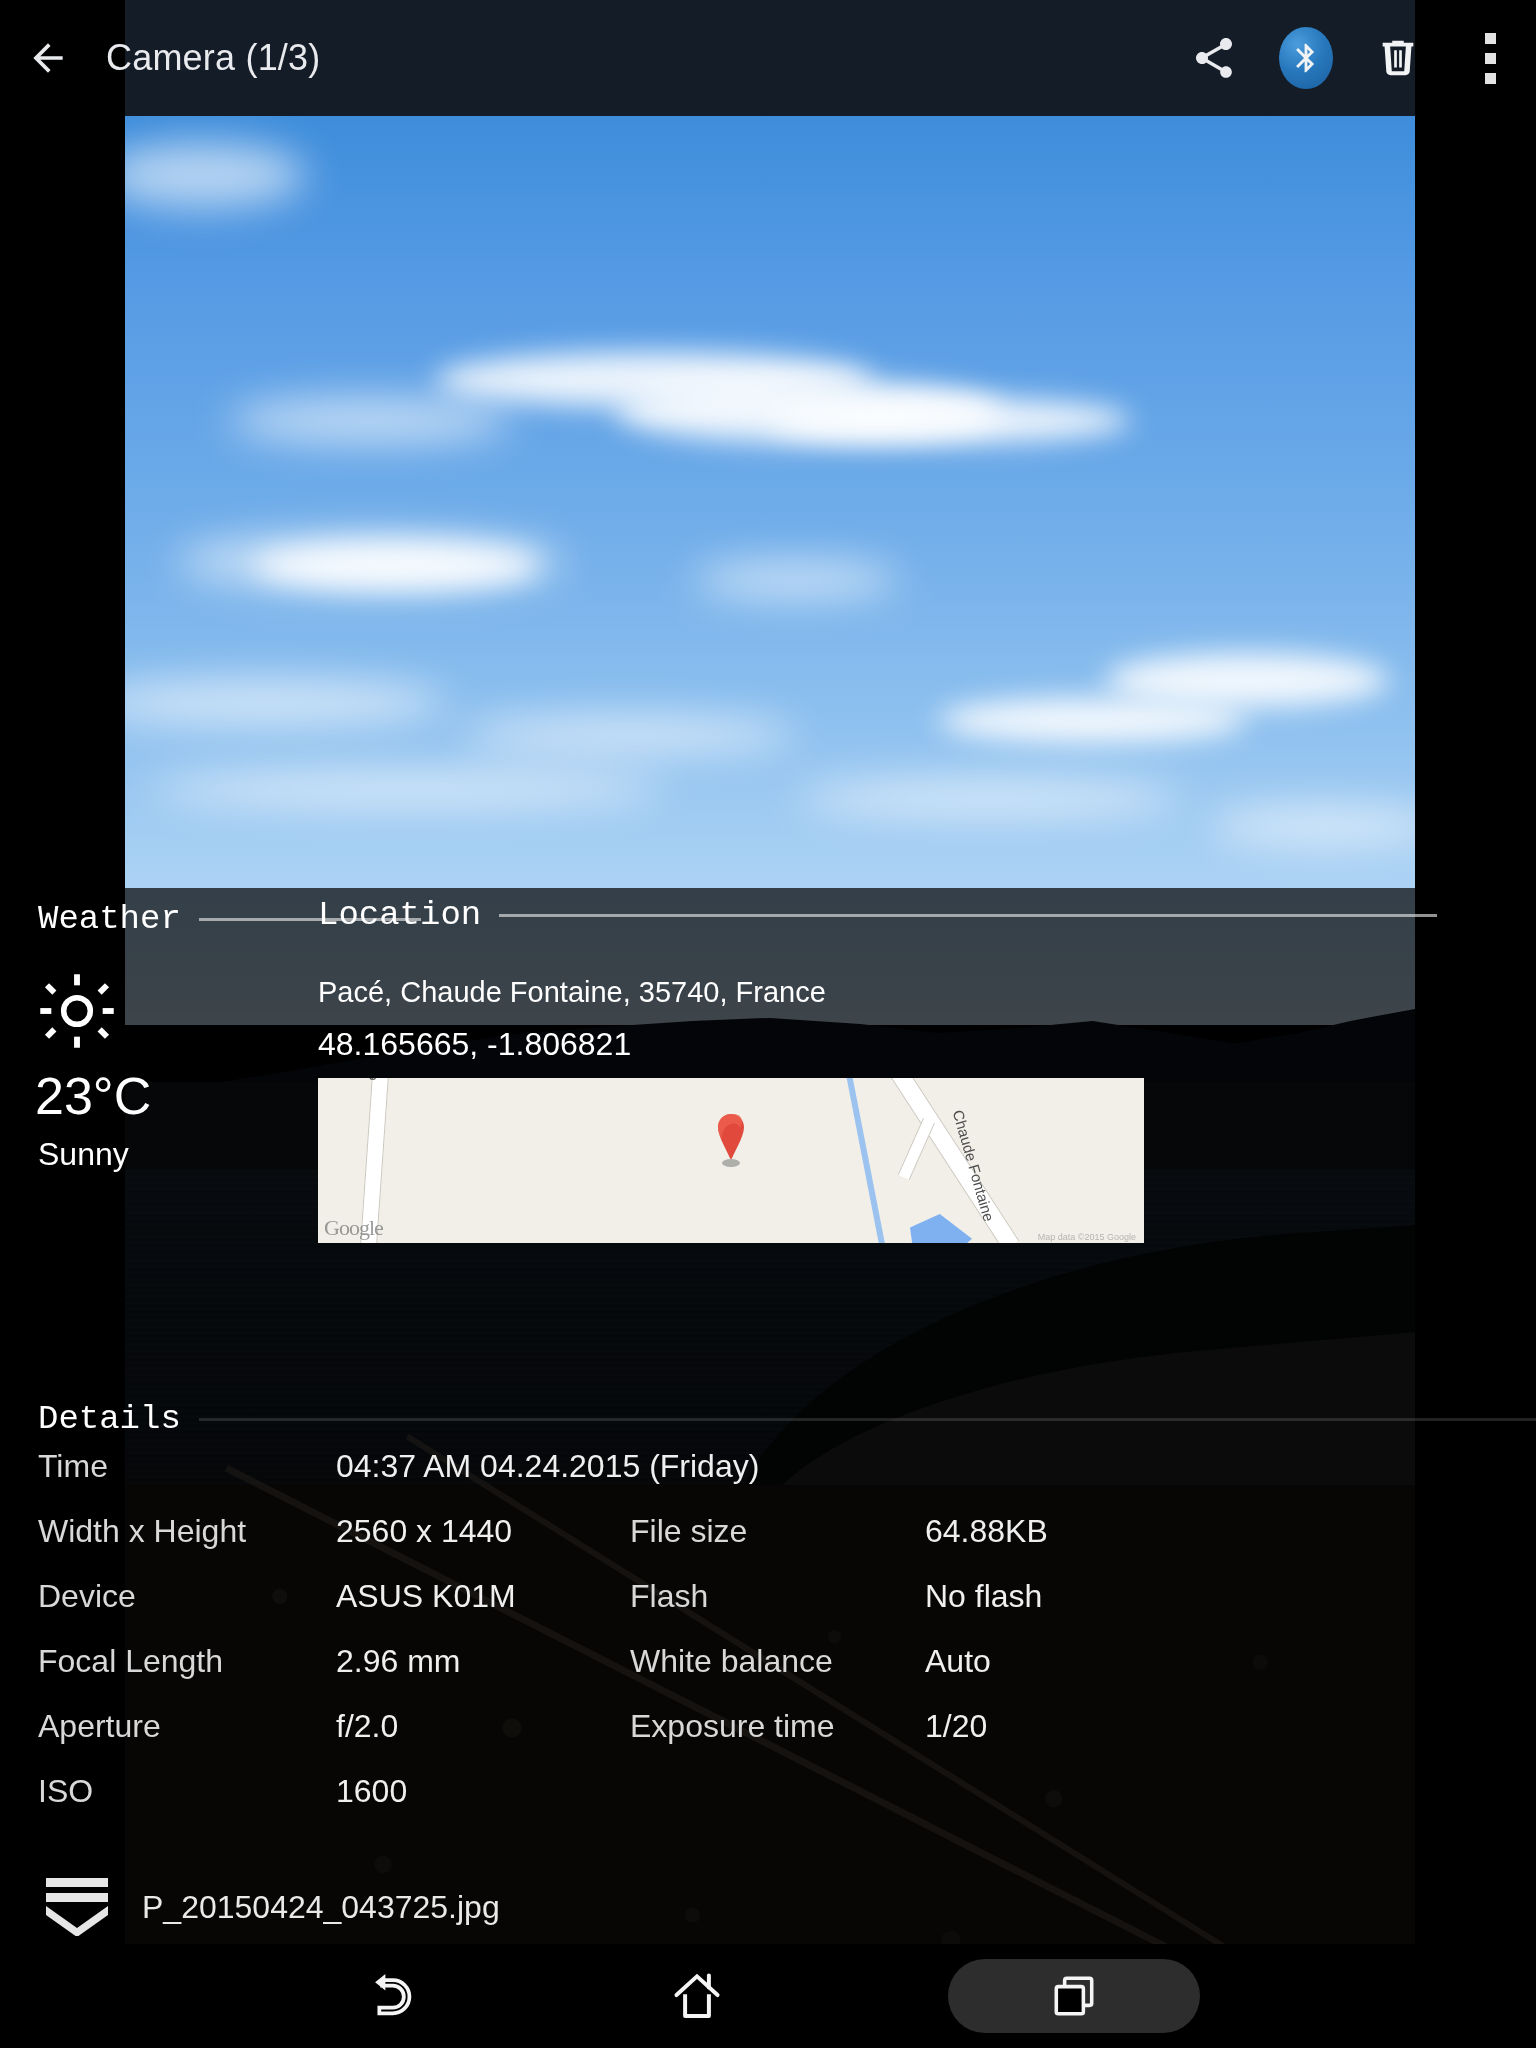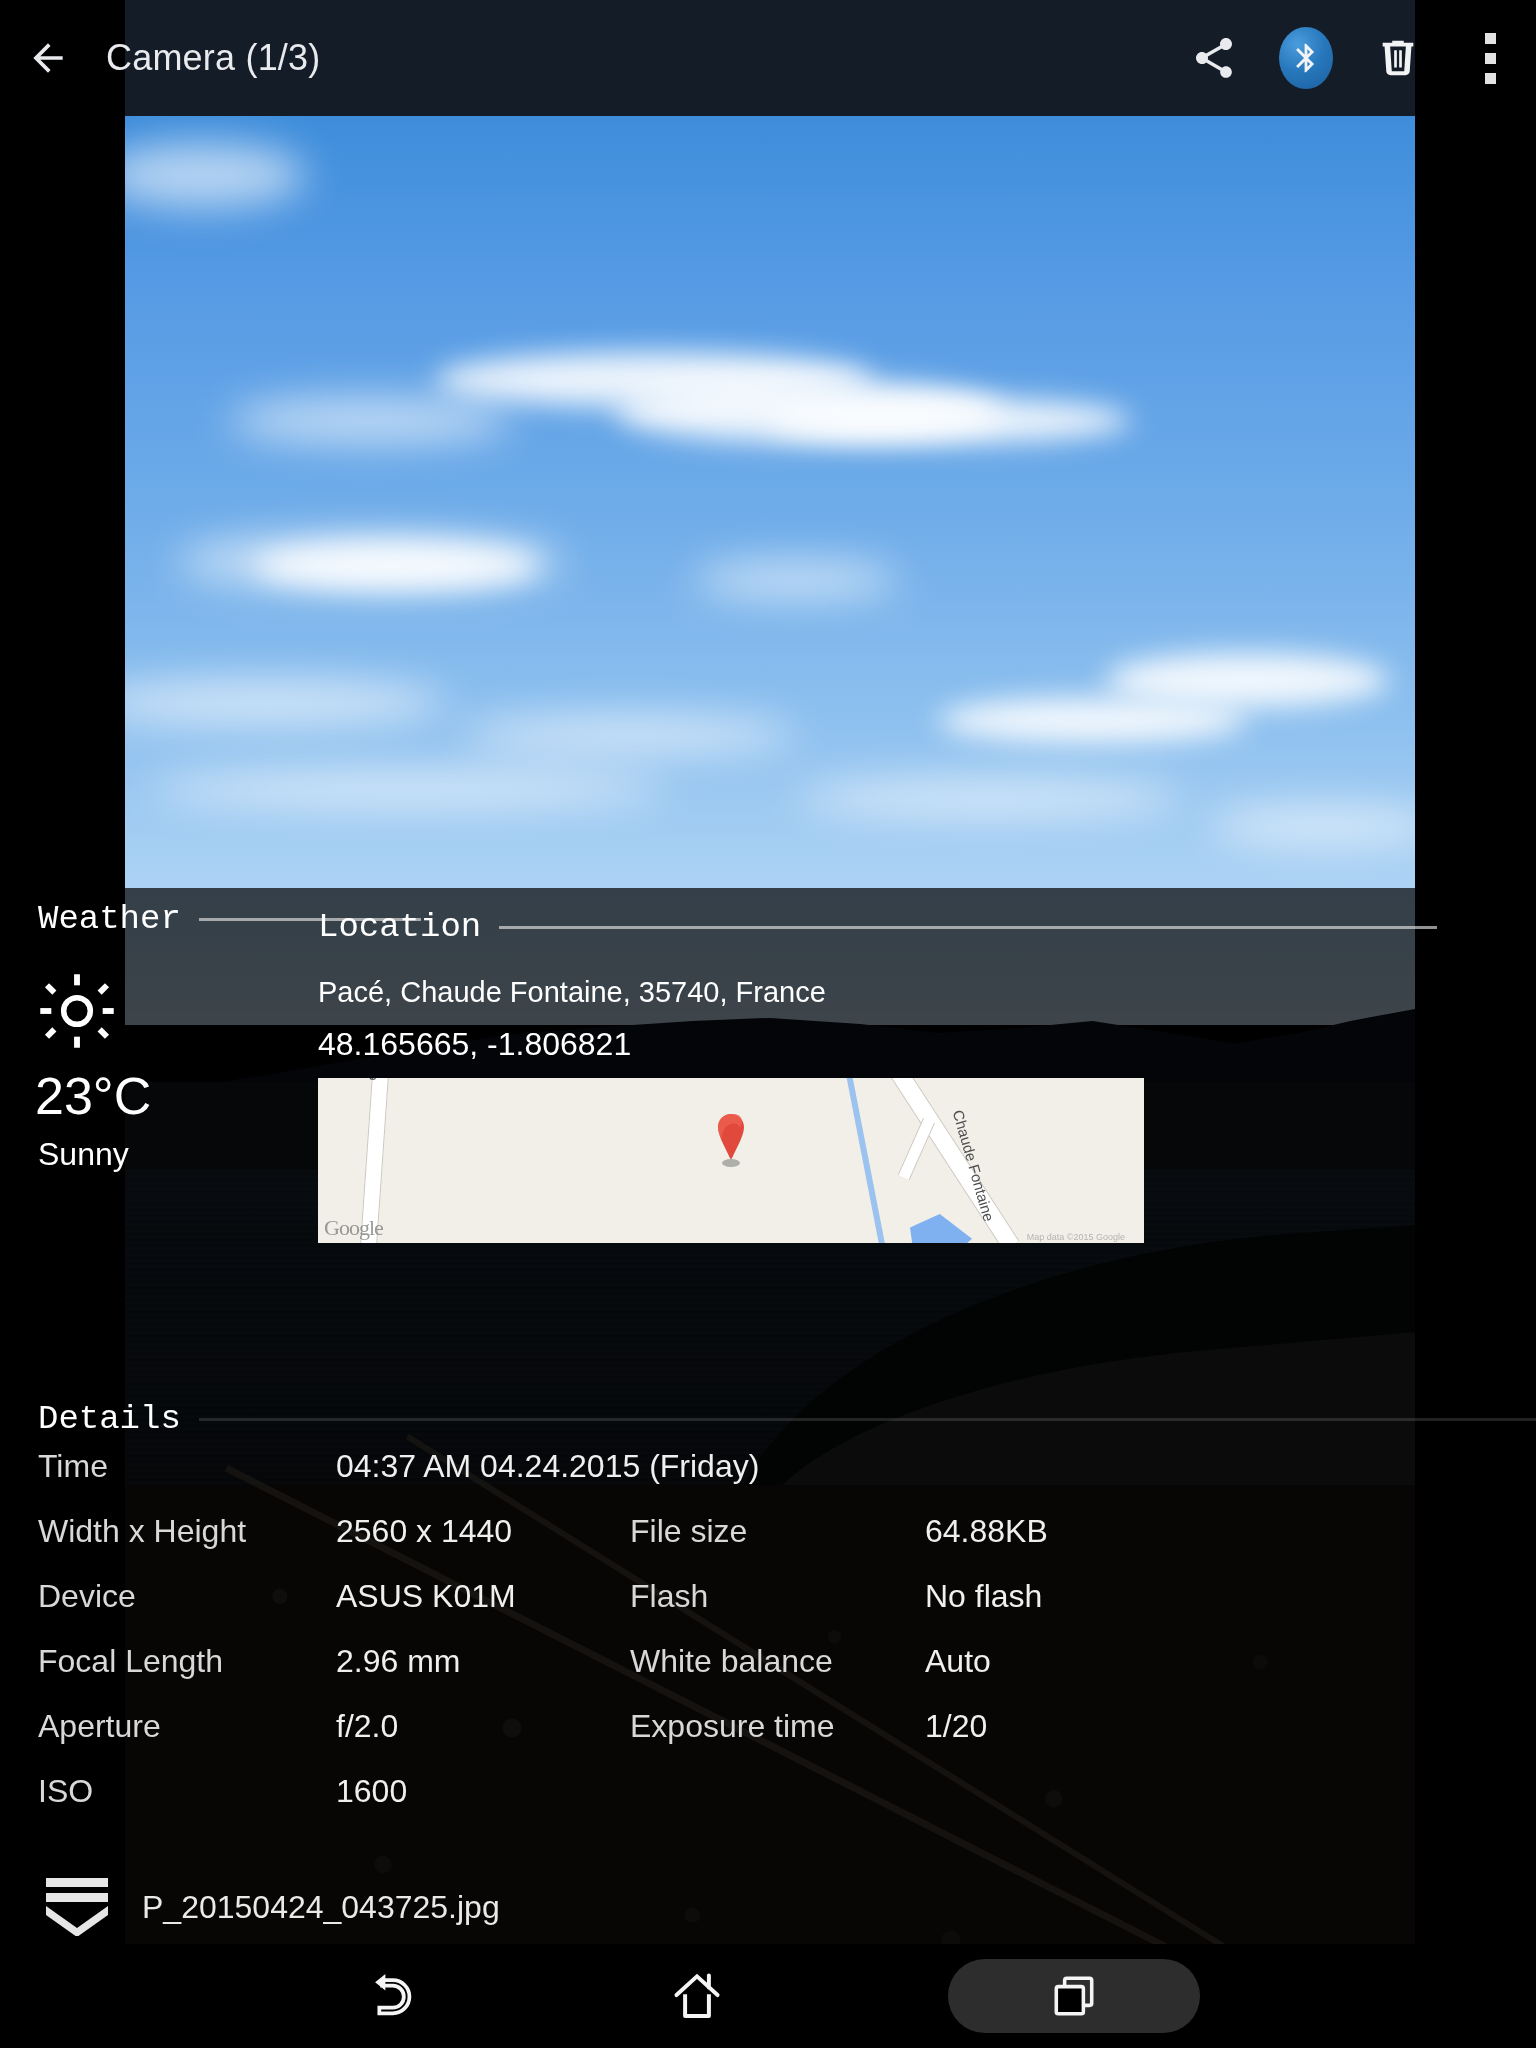--- a/index.html
+++ b/index.html
@@ -137,21 +137,21 @@
     position:absolute; display:flex; align-items:center;
     color:#fff; font-size:34px; white-space:nowrap;font-family:Liberation Mono, monospace;
   }
   .sect-head .rule{
     height:3px; background:rgba(235,235,235,.62); margin-left:18px;
   }
   .sect-head.faint .rule{ background:rgba(200,200,200,.17); }
 
   .weather-head{ left:38px; top:12px; }
   .weather-head .rule{ width:222px; }
-  .location-head{ left:318px; top:20px; }
+  .location-head{ left:318px; top:8px; }
   .location-head .rule{ width:938px; }
   .details-head{ left:38px; top:512px; }
   .details-head .rule{ width:1408px; }
 
   .sun-icon{ position:absolute; left:38px; top:84px; }
   .temp{ position:absolute; left:35px; top:178px; color:#fff; font-size:52px; }
   .cond{ position:absolute; left:38px; top:248px; color:#fff; font-size:32px; }
 
   .addr{ position:absolute; left:318px; top:88px; color:#fff; font-size:29px; white-space:nowrap; }
   .coords{ position:absolute; left:318px; top:138px; color:#fff; font-size:32px; white-space:nowrap; }
@@ -170,21 +170,21 @@
   }
   .map-pin{
     position:absolute; left:50%; top:34px; transform:translateX(-50%);
   }
   .gmark{
     position:absolute; left:6px; bottom:2px;
     color:#7a7a78; font-size:22px; letter-spacing:-1px; opacity:.75;
     font-family:"Liberation Serif", serif;
   }
   .gattr{
-    position:absolute; right:19px; bottom:1px;
+    position:absolute; right:8px; bottom:1px;
     color:#9a9a97; font-size:9px; opacity:.7;
   }
 
   
   .det{ position:absolute; left:0; top:560px; width:1536px; }
   .det-row{ position:relative; height:65px; }
   .d-lab{ position:absolute; color:#d8d8d8; font-size:32px; white-space:nowrap; }
   .d-val{ position:absolute; color:#efefef; font-size:32px; white-space:nowrap; }
   .c1-lab{ left:38px; }
   .c1-val{ left:336px; }

